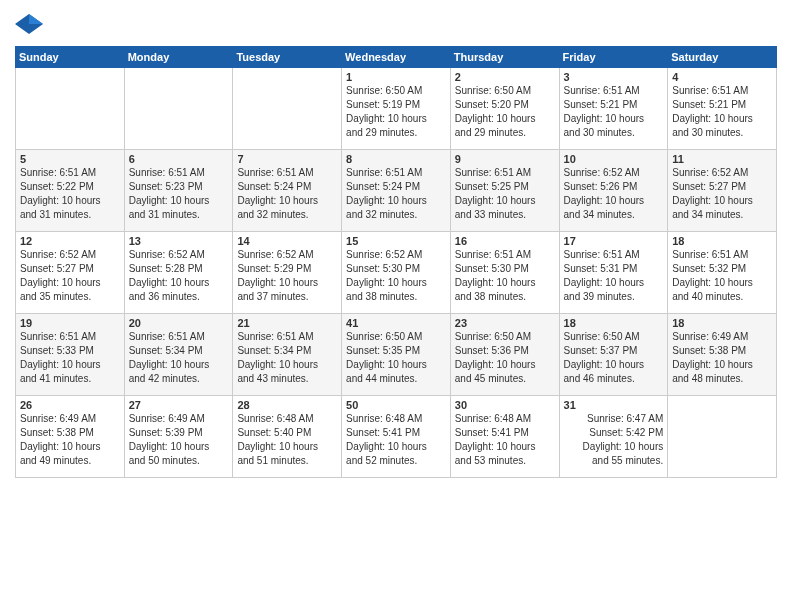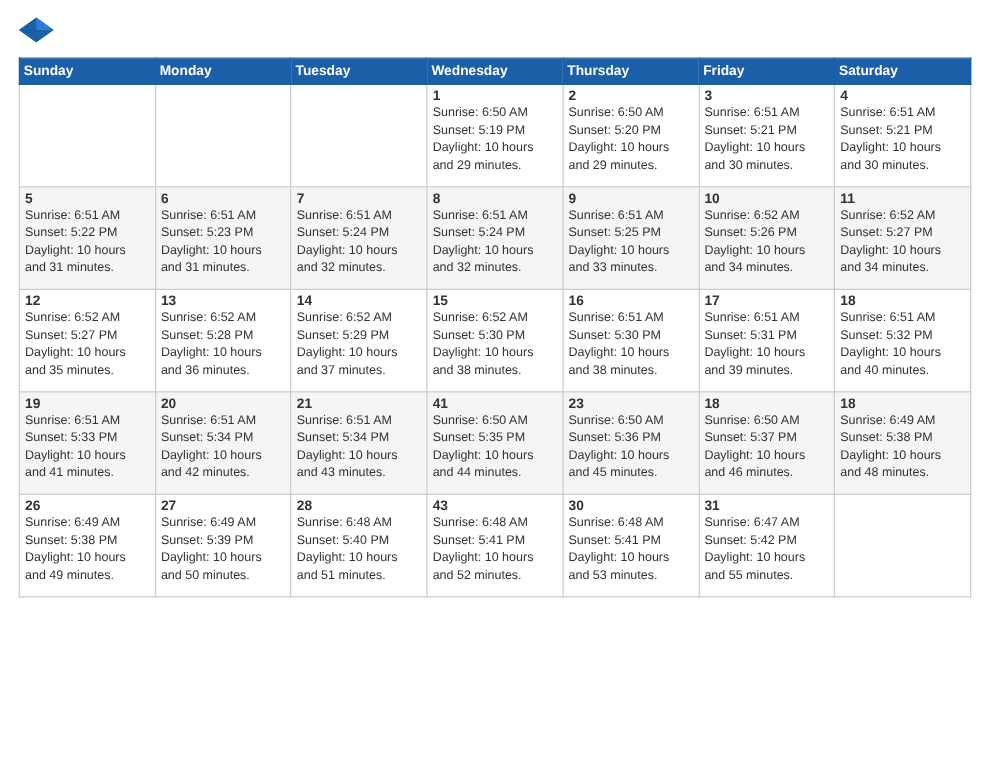--- a/index.html
+++ b/index.html
@@ -325,36 +325,36 @@
 and 50 minutes.</div>
           </td>
           <td>
             <span class="day-num">28</span>
             <div class="day-info" style="white-space: pre-line;">Sunrise: 6:48 AM
 Sunset: 5:40 PM
 Daylight: 10 hours
 and 51 minutes.</div>
           </td>
           <td>
-            <span class="day-num">43</span>
+            <span class="day-num">50</span>
             <div class="day-info" style="white-space: pre-line;">Sunrise: 6:48 AM
 Sunset: 5:41 PM
 Daylight: 10 hours
 and 52 minutes.</div>
           </td>
           <td>
             <span class="day-num">30</span>
             <div class="day-info" style="white-space: pre-line;">Sunrise: 6:48 AM
 Sunset: 5:41 PM
 Daylight: 10 hours
 and 53 minutes.</div>
           </td>
           <td>
             <span class="day-num">31</span>
-            <div class="day-info" style="white-space: pre-line;">Sunrise: 6:47 AM
+            <div class="day-info" style="white-space: pre-line; text-align: right;">Sunrise: 6:47 AM
 Sunset: 5:42 PM
 Daylight: 10 hours
 and 55 minutes.</div>
           </td>
           <td class="empty"></td>
         </tr>
       </tbody>
   </table>
 </div>
 

